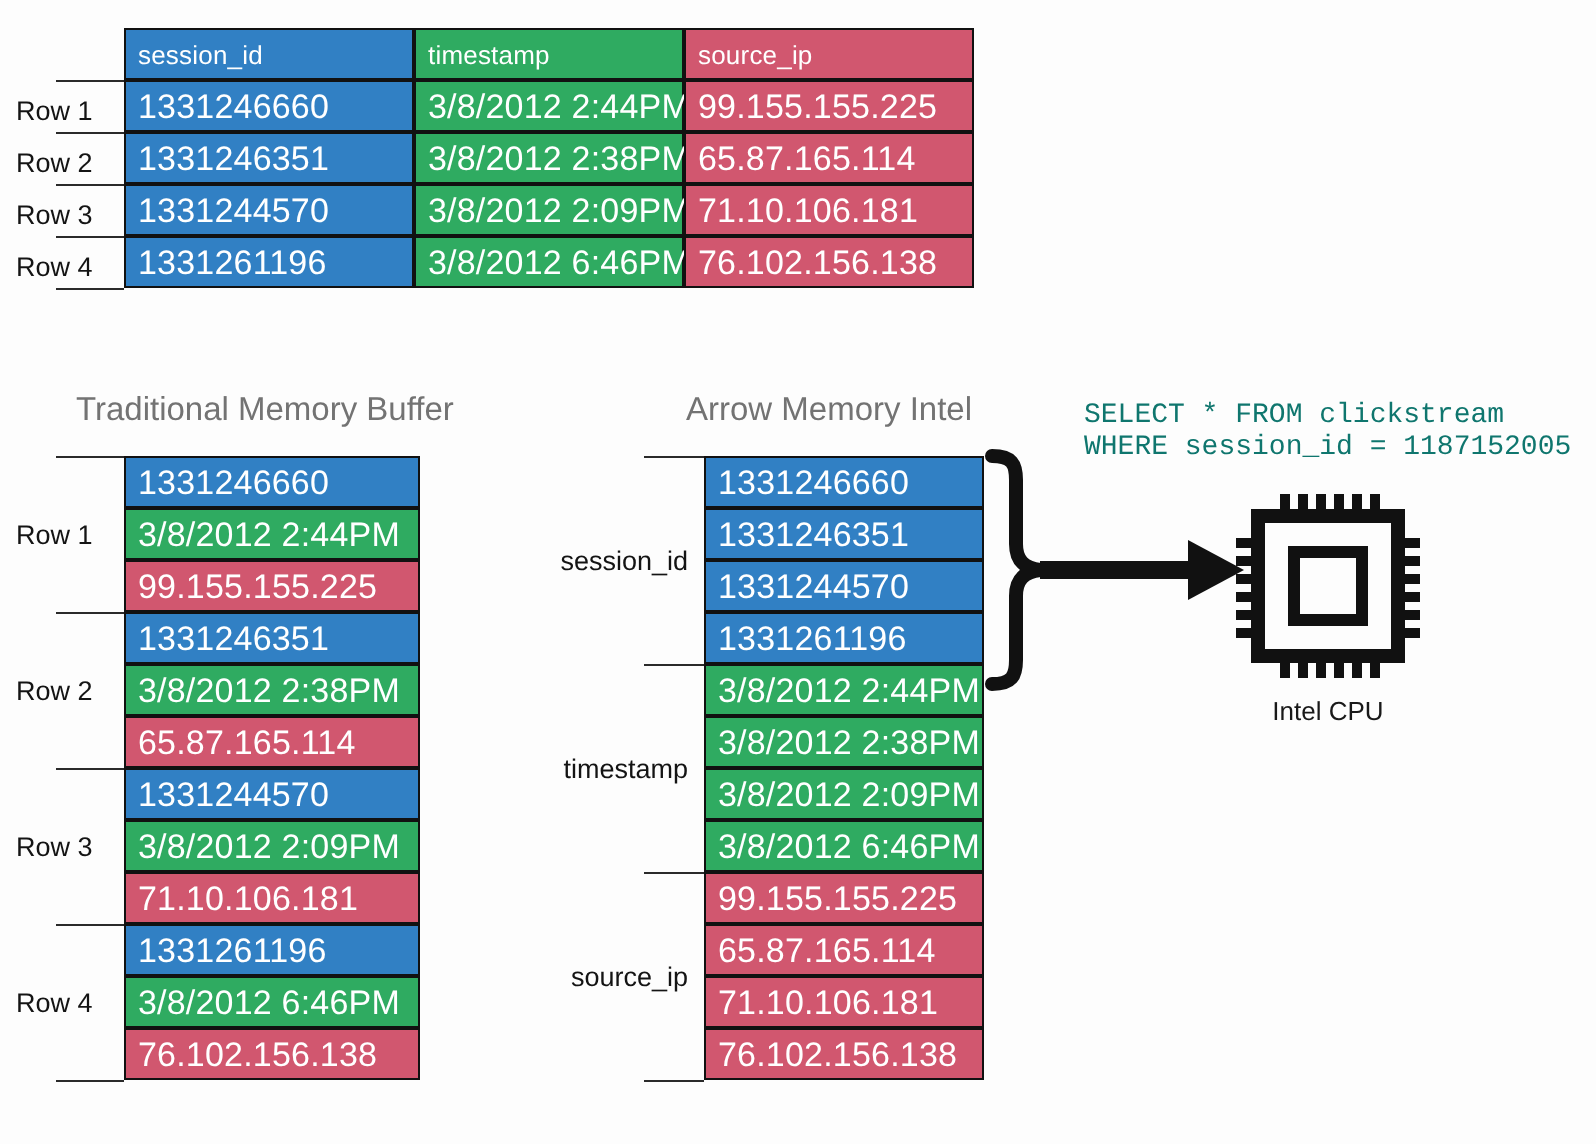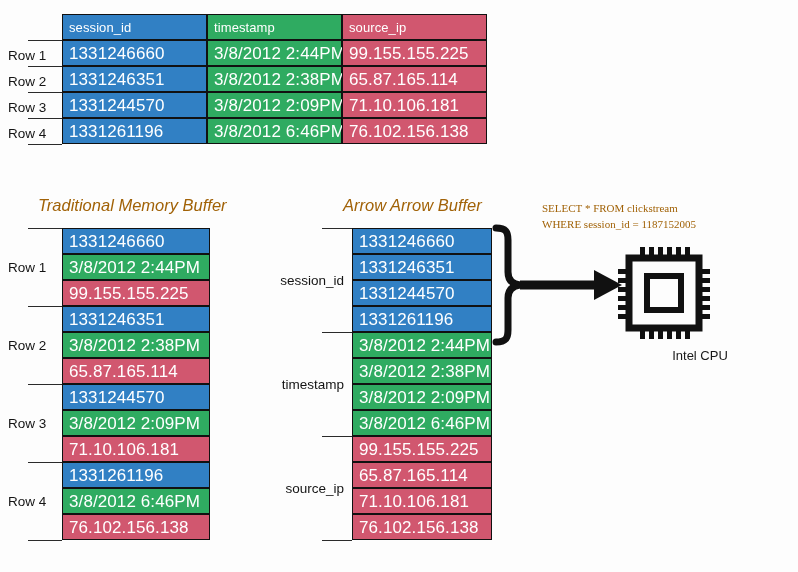--- a/index.html
+++ b/index.html
@@ -43,33 +43,32 @@
   .tick{
     position:absolute;
     background:#2a2a2a;
     height:1px;
   }
 
   
   .title{
     position:absolute;
     font-size:16.5px;
-    color:#a16207;
+    color:#737373;
     line-height:1;
     white-space:nowrap;
-    font-style:italic;
   }
 
   
   .sql{
     position:absolute;
-    font-family:Liberation Serif, serif;
-    font-size:11px;
+    font-family:Liberation Mono, monospace;
+    font-size:14px;
     line-height:16px;
-    color:#a16207;
+    color:#0f766e;
     white-space:pre;
   }
 
   
   .cpu-wrap{position:absolute;}
   .cpu-caption{
     position:absolute;
     font-size:13px;
     color:#191919;
     white-space:nowrap;
@@ -105,21 +104,21 @@
       <div class="cell c-blue" style="left: 62px; top: 118px; width: 145px; height: 26px;">1331261196</div>
       <div class="cell c-green" style="left: 207px; top: 118px; width: 135px; height: 26px;">3/8/2012  6:46PM</div>
       <div class="cell c-red" style="left: 342px; top: 118px; width: 145px; height: 26px;">76.102.156.138</div>
       <div class="sidelabel" style="left: 8px; top: 127px;">Row 4</div>
       <div class="tick" style="left: 28px; top: 118px; width: 34px;"></div>
       <div class="tick" style="left: 28px; top: 144px; width: 34px;"></div>
     </div>
 
   <div class="title" style="left:38px;top:197px;">Traditional Memory Buffer</div>
 
-  <div class="title" style="left:343px;top:197px;">Arrow Arrow Buffer</div>
+  <div class="title" style="left:343px;top:197px;">Arrow Memory Intel</div>
 
   <div id="trad-buffer">
       <div class="cell c-blue" style="left: 62px; top: 228px; width: 148px; height: 26px;">1331246660</div>
       <div class="cell c-green" style="left: 62px; top: 254px; width: 148px; height: 26px;">3/8/2012  2:44PM</div>
       <div class="cell c-red" style="left: 62px; top: 280px; width: 148px; height: 26px;">99.155.155.225</div>
       <div class="cell c-blue" style="left: 62px; top: 306px; width: 148px; height: 26px;">1331246351</div>
       <div class="cell c-green" style="left: 62px; top: 332px; width: 148px; height: 26px;">3/8/2012  2:38PM</div>
       <div class="cell c-red" style="left: 62px; top: 358px; width: 148px; height: 26px;">65.87.165.114</div>
       <div class="cell c-blue" style="left: 62px; top: 384px; width: 148px; height: 26px;">1331244570</div>
       <div class="cell c-green" style="left: 62px; top: 410px; width: 148px; height: 26px;">3/8/2012  2:09PM</div>
@@ -207,15 +206,15 @@
         <rect x="82" y="60" width="12" height="5"></rect>
         <rect x="82" y="69" width="12" height="5"></rect>
       </g>
 
       <rect x="13" y="13" width="70" height="70" fill="none" stroke="#111" stroke-width="7"></rect>
 
       <rect x="31" y="31" width="34" height="34" fill="none" stroke="#111" stroke-width="6"></rect>
     </svg>
   </div>
 
-  <div class="cpu-caption" style="left:652px;top:348px;width:96px;">Intel CPU</div>
+  <div class="cpu-caption" style="left:616px;top:348px;width:96px;">Intel CPU</div>
 
 </div>
 
 </body></html>

